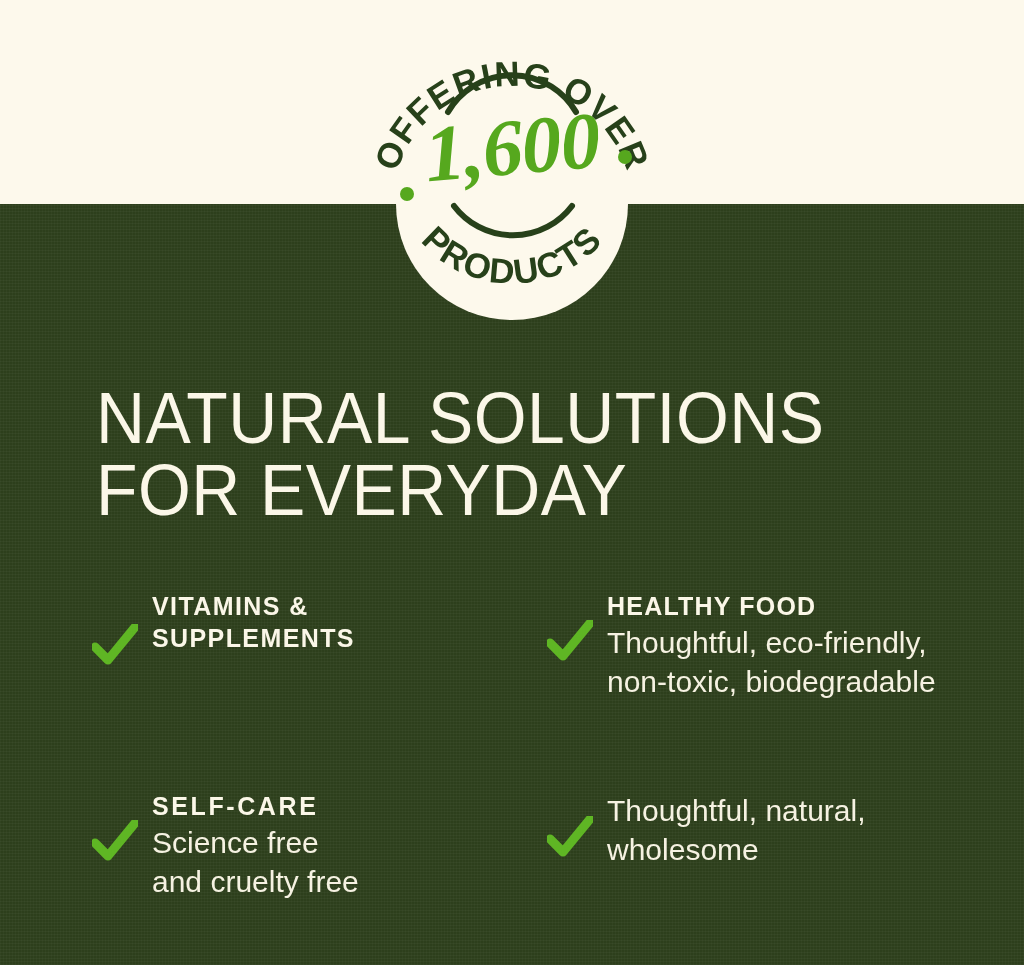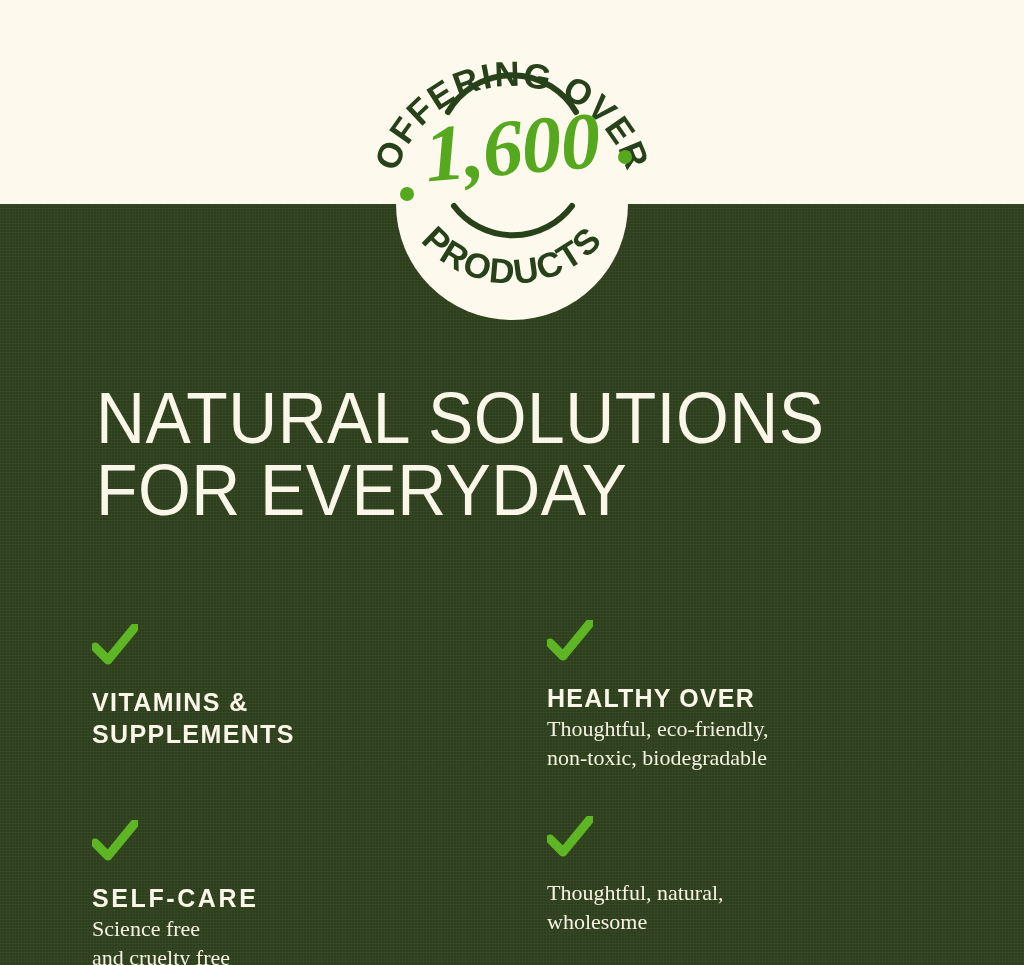--- a/index.html
+++ b/index.html
@@ -60,35 +60,35 @@
     transform:scaleX(0.93);transform-origin:left top;
   }
   .headline div{white-space:nowrap;}
 
   
   .features{
     position:absolute;left:92px;top:588px;width:900px;
     display:grid;grid-template-columns:455px 445px;
     grid-template-rows:200px 150px;
   }
-  .feature{position:relative;display:flex;align-items:flex-start;flex-direction:column;}
+  .feature{position:relative;display:flex;align-items:flex-start;}
   .feat-check{
     flex:0 0 60px;
     display:flex;justify-content:flex-start;
   }
   .feat-check svg{display:block;}
   .feat-body{padding-top:2px;}
   .feat-title{
     color:#FBF7E8;font-size:25px;font-weight:bold;
     letter-spacing:1.2px;line-height:1.28;
     white-space:pre-line;
   }
   .feat-desc{
-    color:#F6F2E2;font-size:22px;line-height:1.30;
-    white-space:pre-line;margin-top:1px;font-family:Liberation Serif, serif;
+    color:#F6F2E2;font-size:30px;line-height:1.30;
+    white-space:pre-line;margin-top:1px;
   }
   
   .f-0 .feat-check{padding-top:36px;}
   .f-1 .feat-check{padding-top:32px;}
   .f-2 .feat-check{padding-top:32px;}
   .f-3 .feat-check{padding-top:28px;}
   .f-0 .feat-title{letter-spacing:1.4px;}
   .f-2 .feat-title{letter-spacing:2.6px;}
 </style>
 </head>
@@ -143,21 +143,21 @@
       </div>
     </div>
 
     <div class="feature f-1">
       <div class="feat-check">
         <svg width="46" height="44" viewBox="0 0 46 44" aria-hidden="true">
           <path d="M3 23 L16 36 L43 3" fill="none" stroke="#5FB624" stroke-width="9" stroke-linecap="round" stroke-linejoin="round"></path>
         </svg>
       </div>
       <div class="feat-body">
-        <div class="feat-title">HEALTHY OVER</div>
+        <div class="feat-title">HEALTHY FOOD</div>
         <div class="feat-desc">Thoughtful, eco-friendly,
 non-toxic, biodegradable</div>
       </div>
     </div>
 
     <div class="feature f-2">
       <div class="feat-check">
         <svg width="46" height="44" viewBox="0 0 46 44" aria-hidden="true">
           <path d="M3 23 L16 36 L43 3" fill="none" stroke="#5FB624" stroke-width="9" stroke-linecap="round" stroke-linejoin="round"></path>
         </svg>

